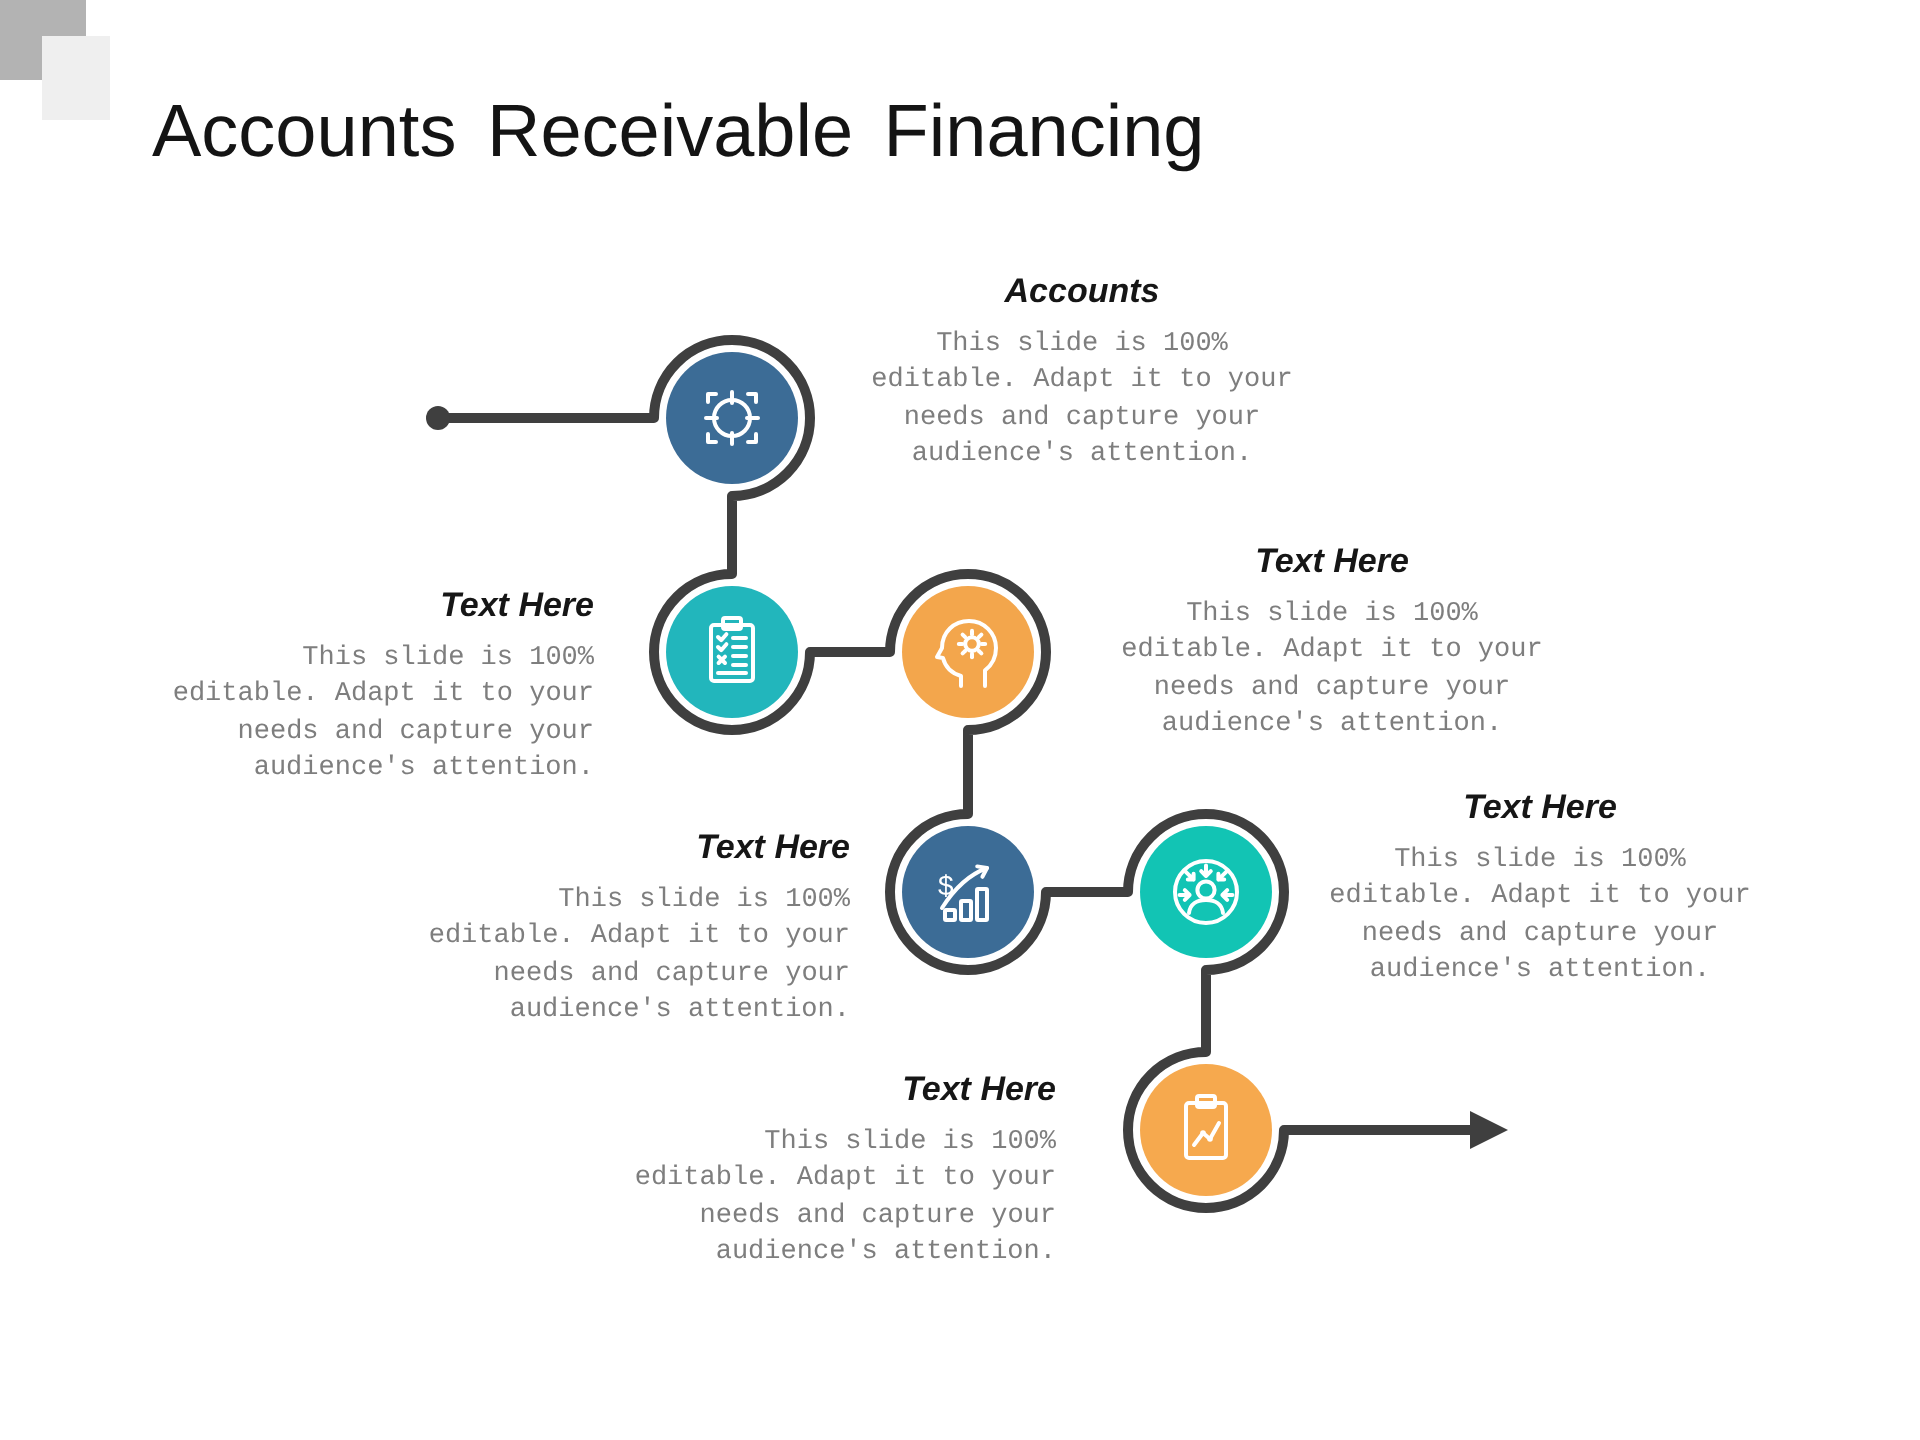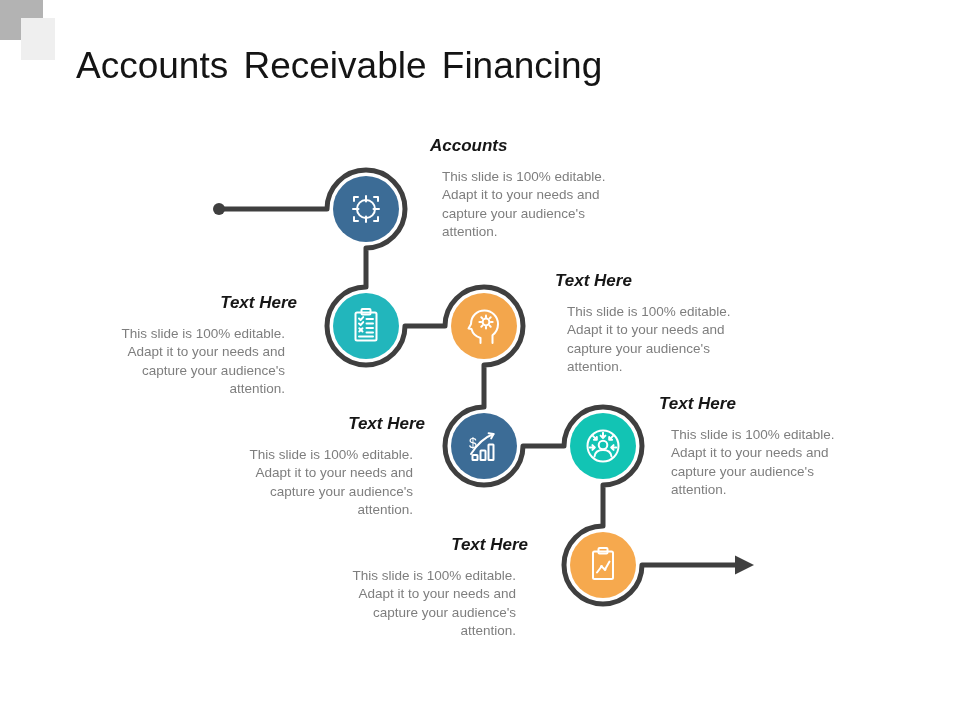--- a/index.html
+++ b/index.html
@@ -6,27 +6,27 @@
   .slide{
     position:relative;width:960px;height:720px;background:#ffffff;
     font-family:"Liberation Sans",sans-serif;overflow:hidden;
   }
   .diagram{position:absolute;left:0;top:0;width:960px;height:720px;}
   .title{
     position:absolute;left:76px;top:45px;margin:0;
     font-size:37px;font-weight:400;color:#141414;letter-spacing:0;
     word-spacing:5px;white-space:nowrap;
   }
-  .step{position:absolute;width:222px;}
+  .step{position:absolute;width:222px;text-align:center;}
   .step h3{
     margin:0 0 8px 0;font-size:17px;line-height:21px;
     font-weight:bold;font-style:italic;color:#161616;
   }
   .step h3 span{display:block;}
-  .step p{margin:12px;font-size:13.5px;line-height:18.4px;color:#7e7e7e;}
+  .step p{margin:0;font-size:13.5px;line-height:18.4px;color:#7e7e7e;font-family:Liberation Mono, monospace;}
   .align-right{text-align:right;}
   
   .connector{fill:none;stroke-width:5;stroke-linejoin:round;stroke-linecap:round;}
   .icon{stroke:#ffffff;stroke-width:2;fill:none;stroke-linecap:round;stroke-linejoin:round;}
   .icon .fill{fill:#ffffff;stroke:none;}
   .icon text{stroke:none;fill:#ffffff;font-family:"Liberation Sans",sans-serif;}
   
   .step1{left:430px;top:135px;}
   .step2{left:75px;top:292px;}
   .step3{left:555px;top:270px;}

